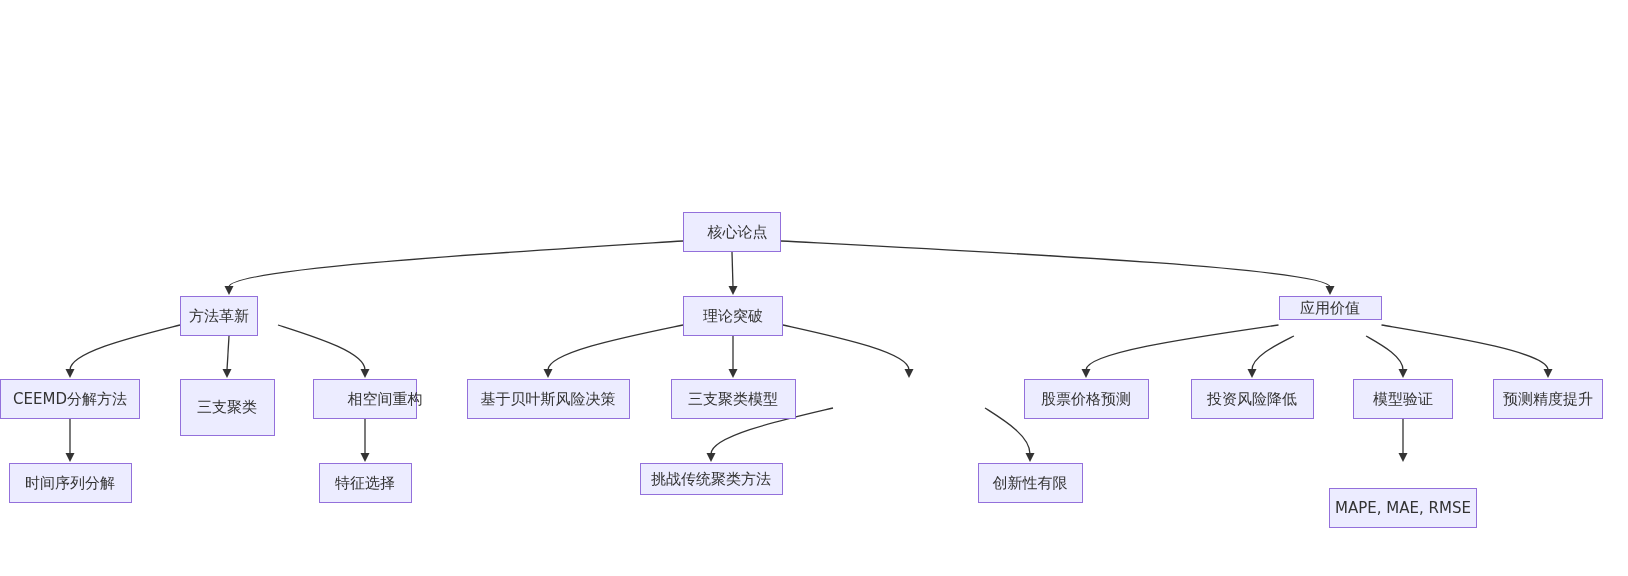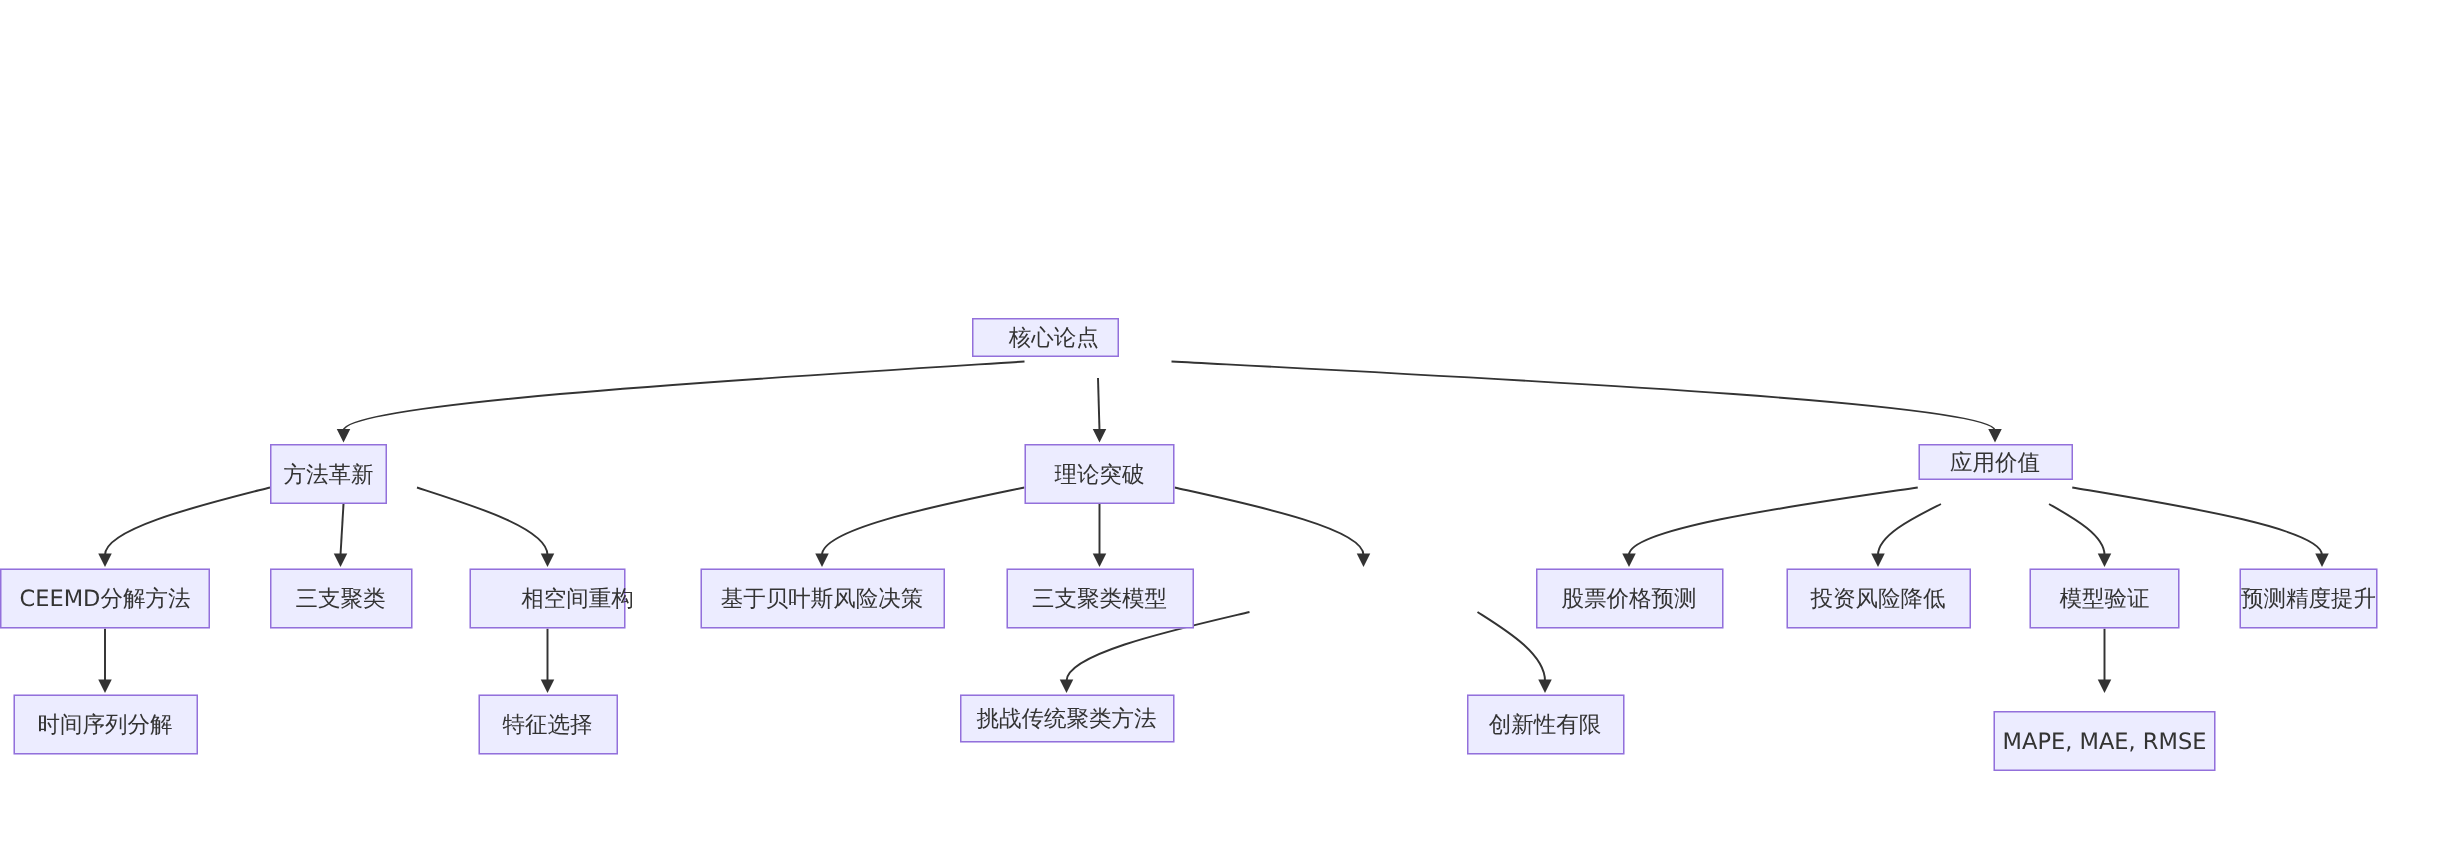--- a/index.html
+++ b/index.html
@@ -74,31 +74,31 @@
       <path d="M365,419 L365,454" fill="none" stroke="#333333" stroke-width="1.3"></path>
       <polygon points="360.5,453 369.5,453 365,462" fill="#333333"></polygon>
       <path d="M833,408 C784.2,419.5 711,435.6 711,454" fill="none" stroke="#333333" stroke-width="1.3"></path>
       <polygon points="706.5,453 715.5,453 711,462" fill="#333333"></polygon>
       <path d="M985,408 C1003,419.5 1030,435.6 1030,454" fill="none" stroke="#333333" stroke-width="1.3"></path>
       <polygon points="1025.5,453 1034.5,453 1030,462" fill="#333333"></polygon>
       <path d="M1403,419 L1403,454" fill="none" stroke="#333333" stroke-width="1.3"></path>
       <polygon points="1398.5,453 1407.5,453 1403,462" fill="#333333"></polygon>
     </svg>
 
-<div class="node" style="left: 648px; top: 212px; width: 98px; height: 26px; padding-left: 11px;">核心论点</div>
+<div class="node" style="left: 683px; top: 212px; width: 98px; height: 40px; padding-left: 11px;">核心论点</div>
     <div class="node" style="left: 180px; top: 296px; width: 78px; height: 40px;">方法革新</div>
     <div class="node" style="left: 683px; top: 296px; width: 100px; height: 40px;">理论突破</div>
     <div class="node" style="left: 1278.5px; top: 296px; width: 103px; height: 24px;">应用价值</div>
     <div class="node" style="left: 0px; top: 379px; width: 140px; height: 40px;">CEEMD分解方法</div>
-    <div class="node" style="left: 179.5px; top: 379px; width: 95px; height: 40px;">三支聚类</div>
+    <div class="node" style="left: 179.5px; top: 379px; width: 95px; height: 57px;">三支聚类</div>
     <div class="node" style="left: 313px; top: 379px; width: 104px; height: 40px; padding-left: 40px;">相空间重构</div>
     <div class="node" style="left: 466.5px; top: 379px; width: 163px; height: 40px;">基于贝叶斯风险决策</div>
     <div class="node" style="left: 670.5px; top: 379px; width: 125px; height: 40px;">三支聚类模型</div>
     <div class="node" style="left: 1023.5px; top: 379px; width: 125px; height: 40px;">股票价格预测</div>
     <div class="node" style="left: 1190.5px; top: 379px; width: 123px; height: 40px;">投资风险降低</div>
     <div class="node" style="left: 1353px; top: 379px; width: 100px; height: 40px;">模型验证</div>
-    <div class="node" style="left: 1493px; top: 379px; width: 92px; height: 40px;">预测精度提升</div>
+    <div class="node" style="left: 1493px; top: 379px; width: 110px; height: 40px;">预测精度提升</div>
     <div class="node" style="left: 8.5px; top: 463px; width: 123px; height: 40px;">时间序列分解</div>
     <div class="node" style="left: 318.5px; top: 463px; width: 93px; height: 40px;">特征选择</div>
     <div class="node" style="left: 639.5px; top: 463px; width: 143px; height: 32px;">挑战传统聚类方法</div>
     <div class="node" style="left: 977.5px; top: 463px; width: 105px; height: 40px;">创新性有限</div>
-    <div class="node" style="left: 1329px; top: 474px; width: 148px; height: 40px;">MAPE, MAE, RMSE</div>
+    <div class="node" style="left: 1329px; top: 488px; width: 148px; height: 40px;">MAPE, MAE, RMSE</div>
   </div>
 
 </body></html>

